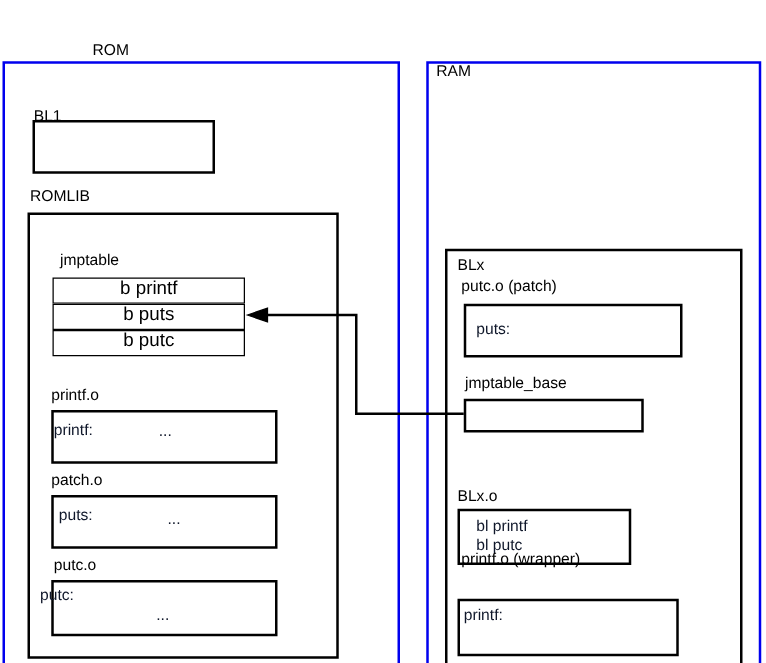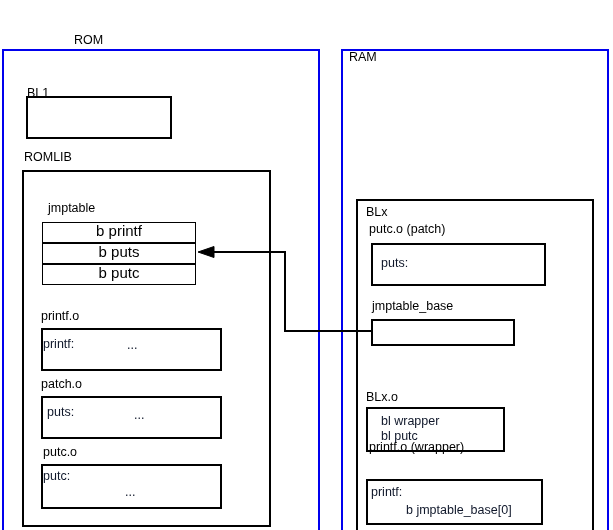--- a/index.html
+++ b/index.html
@@ -102,44 +102,43 @@
   <div class="code" style="left:43px; top:305px;">printf:</div>
   <div class="code" style="left:127px; top:306px;">...</div>
 
   <div class="lbl" style="left:41px; top:345px;">patch.o</div>
   <div class="box" style="left:41px; top:364px; width:181px; height:43px;"></div>
   <div class="code" style="left:47px; top:373px;">puts:</div>
   <div class="code" style="left:134px; top:376px;">...</div>
 
   <div class="lbl" style="left:43px; top:413px;">putc.o</div>
   <div class="box" style="left:41px; top:432px; width:181px; height:45px;"></div>
-  <div class="code" style="left:43px; top:437px;">putc:</div>
+  <div class="code" style="left:32px; top:437px;">putc:</div>
   <div class="code" style="left:125px; top:453px;">...</div>
 
   <div class="region-label" style="left:349px; top:18px;">RAM</div>
   <div class="region" style="left:341px; top:17px; width:268px; height:511px;"></div>
 
   <div class="box" style="left:356px; top:167px; width:238px; height:341px;"></div>
   <div class="lbl" style="left:366px; top:173px;">BLx</div>
 
   <div class="lbl" style="left:369px; top:190px;">putc.o (patch)</div>
   <div class="box" style="left:371px; top:211px; width:175px; height:43px;"></div>
   <div class="code" style="left:381px; top:224px;">puts:</div>
 
   <div class="lbl" style="left:372px; top:267px;">jmptable_base</div>
   <div class="box" style="left:371px; top:287px; width:144px; height:27px;"></div>
 
   <div class="lbl" style="left:366px; top:358px;">BLx.o</div>
   <div class="box" style="left:366px; top:375px; width:139px; height:45px;"></div>
-  <div class="code" style="left:381px; top:382px;">bl wrapper</div>
+  <div class="code" style="left:381px; top:382px;">bl printf</div>
   <div class="code" style="left:381px; top:397px;">bl putc</div>
 
   <div class="lbl" style="left:369px; top:408px;">printf.o (wrapper)</div>
   <div class="box" style="left:366px; top:447px; width:177px; height:46px;"></div>
   <div class="code" style="left:371px; top:453px;">printf:</div>
-  <div class="code" style="left:406px; top:471px;">b jmptable_base[0]</div>
 
   <svg class="connector" viewBox="0 0 613 530" xmlns="http://www.w3.org/2000/svg">
     <path d="M 371 299 L 285 299 L 285 220 L 206 220" fill="none" stroke="#000000" stroke-width="2"></path>
     <path d="M 198 220 L 214 214.5 L 214 225.5 Z" fill="#000000" stroke="#000000" stroke-width="1"></path>
   </svg>
 
 </div>
 
 </body></html>

